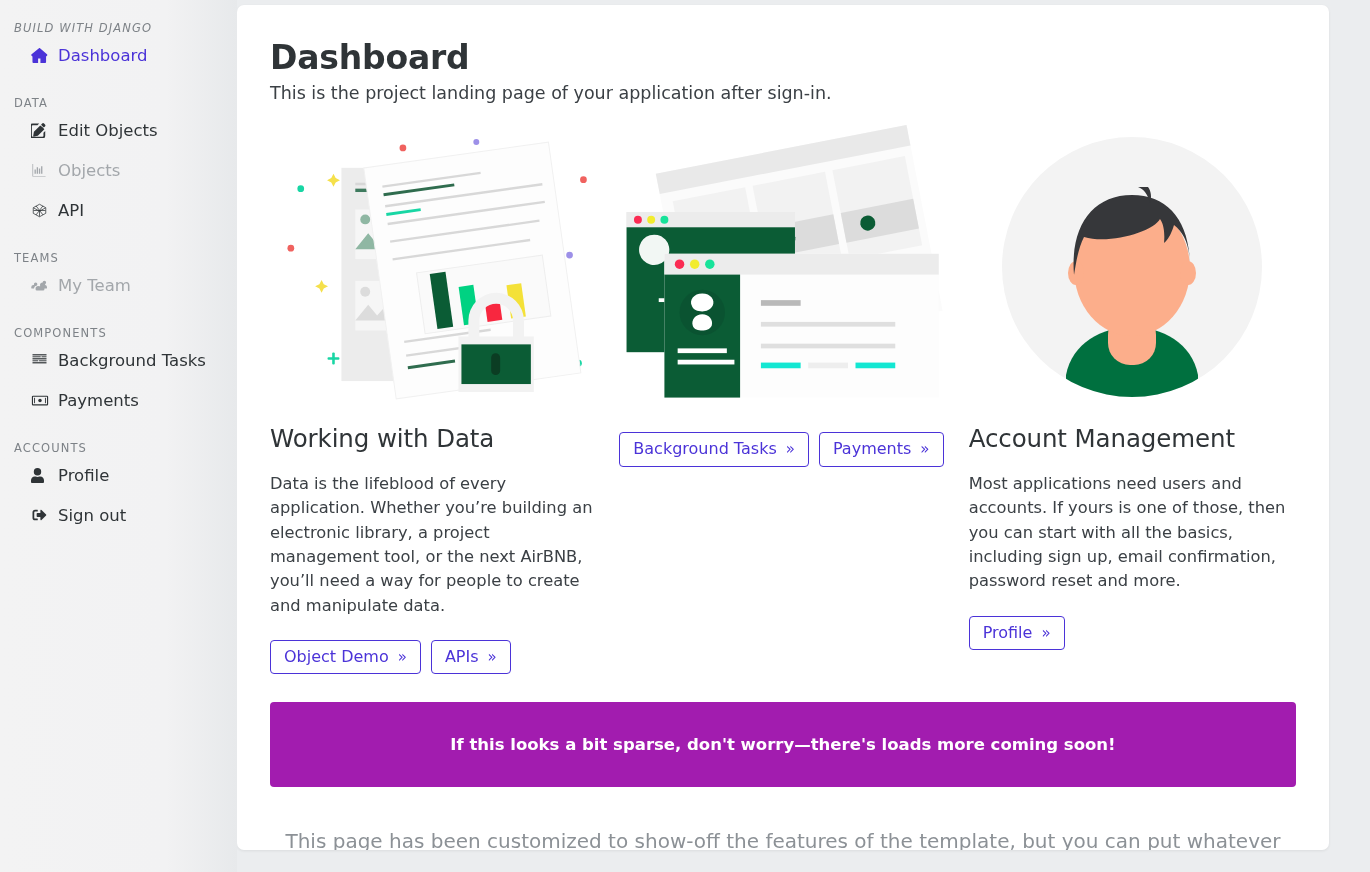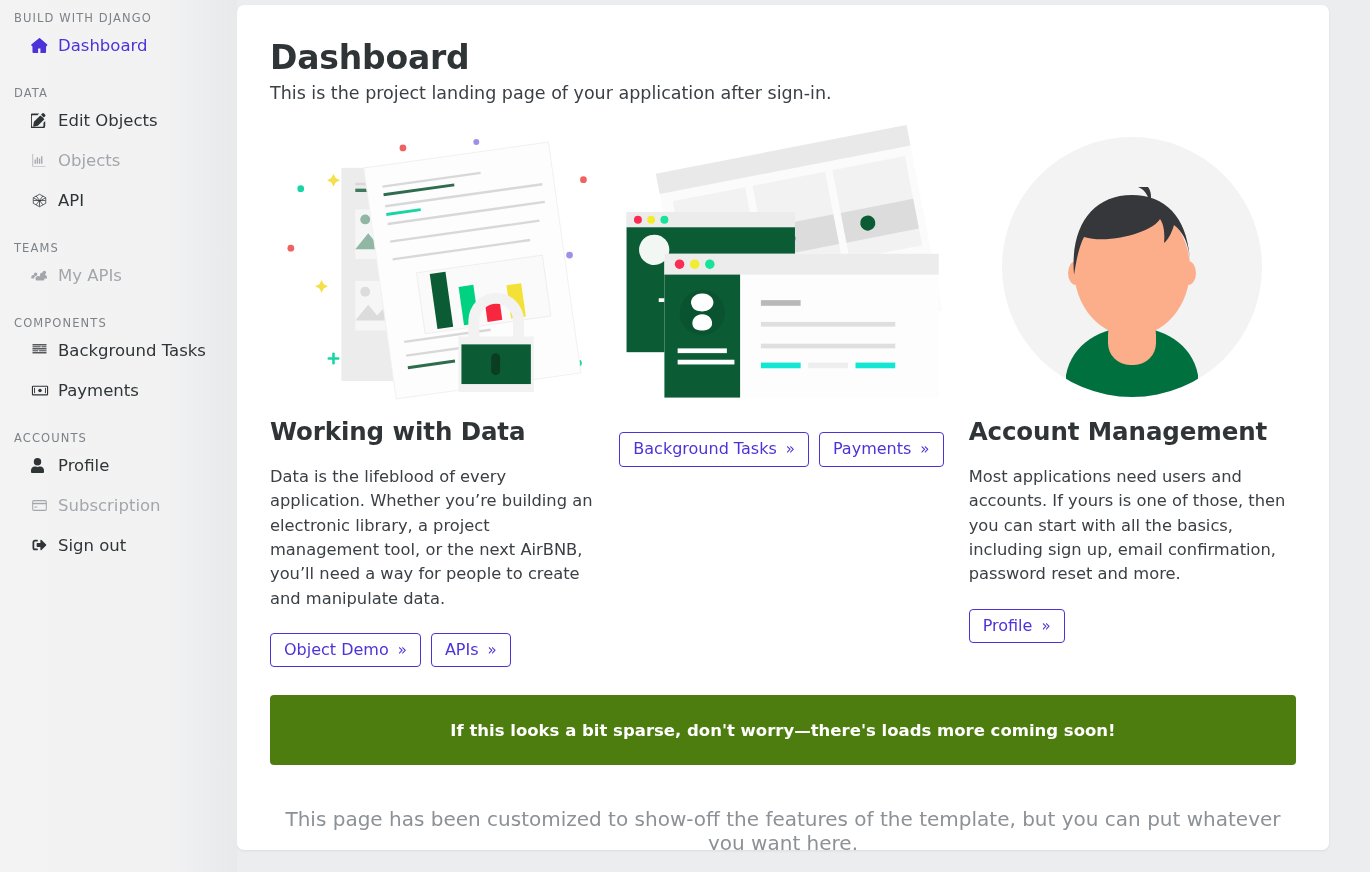--- a/index.html
+++ b/index.html
@@ -16,21 +16,21 @@
     width: 237px; height: 872px; flex: 0 0 237px;
     background: linear-gradient(to right, #f3f3f3 0%, #f2f2f3 70%, #e7e9eb 100%);
     padding: 0 0 0 0;
     position: relative;
   }
   .side-head {
     font-size: 11.5px; letter-spacing: 1.1px; color: #7d8287;
     text-transform: uppercase; font-weight: 400;
     padding: 0 0 0 14px;
   }
-  .sh-1 { padding-top: 11px; }
+  .sh-1 { padding-top: 21px; font-style: italic; }
   .sh-n { padding-top: 21px; }
   .nav-link {
     display: flex; align-items: center; gap: 7px;
     padding: 0 0 0 31px;
     height: 40px;
     font-size: 16.5px;
     color: #2f3437; text-decoration: none;
     white-space: nowrap;
   }
   .nav-link.active { color: #4b33d8; }
@@ -51,39 +51,39 @@
     letter-spacing: -0.2px; line-height: 1.15;
   }
   .page-sub { font-size: 17.5px; color: #3b4045; margin-top: 6px; }
 
   .cols { display: flex; gap: 22px; margin-top: 22px; }
   .col { flex: 1 1 0; min-width: 0; display: flex; flex-direction: column; }
   .illus { height: 285px; display: flex; align-items: center; justify-content: center; }
   .illus svg { display: block; }
 
   h2.col-title {
-    font-size: 24.5px; font-weight: 700; color: #2f3437;
-    line-height: 1.15; margin-top: 8px; letter-spacing: -0.1px;
+    font-size: 24.5px; font-weight: 400; color: #2f3437;
+    line-height: 1.15; margin-top: 15px; letter-spacing: -0.1px;
   }
   .col-body {
     font-size: 16.3px; color: #3b4045; line-height: 1.49; margin-top: 19px;
   }
   .btn-row { display: flex; gap: 10px; margin-top: 22px; flex-wrap: wrap; }
   .btn {
     border: 1px solid #4b33d8; color: #4b33d8; background: #fff;
     border-radius: 4px; padding: 7px 13px 8px 13px;
     font-size: 16px; font-family: inherit; cursor: pointer;
     display: inline-flex; align-items: baseline; gap: 9px; line-height: 1.1;
     white-space: nowrap;
   }
   .btn .chev { font-size: 15px; }
 
   .banner {
-    background: #4d7c0f; color: #fff; border-radius: 4px;
-    height: 70px; display: flex; align-items: center; justify-content: center;
+    background: #a21caf; color: #fff; border-radius: 4px;
+    height: 85px; display: flex; align-items: center; justify-content: center;
     font-size: 16.5px; font-weight: 700; margin-top: 28px;
   }
   .foot-note {
     text-align: center; color: #8c9196; font-size: 20px;
     margin-top: 42px;
   }
 </style>
 </head>
 <body>
 
@@ -124,21 +124,21 @@
         </span>
         <span>API</span>
       </a>
       <div class="side-head sh-n">TEAMS</div>
       <a class="nav-link muted" href="#">
         <span class="nav-ico">
           <svg width="18" height="14" viewBox="0 0 640 512" fill="currentColor">
             <path d="M96 224a64 64 0 1064-64 64 64 0 00-64 64zm384 0a64 64 0 10-64-64 64 64 0 0064 64zm32 32h-64a63 63 0 00-45 19 146 146 0 0175 109h66a32 32 0 0032-32v-16a80 80 0 00-64-80zM320 256a96 96 0 1096-96 96 96 0 00-96 96zm65 32h-7a129 129 0 01-116 0h-7a97 97 0 00-97 97v24a48 48 0 0048 48h228a48 48 0 0048-48v-24a97 97 0 00-97-97zm-212-13a63 63 0 00-45-19H64a80 80 0 00-64 80v16a32 32 0 0032 32h66a146 146 0 0175-109z"></path>
           </svg>
         </span>
-        <span>My APIs</span>
+        <span>My Team</span>
       </a>
       <div class="side-head sh-n">COMPONENTS</div>
       <a class="nav-link" href="#">
         <span class="nav-ico">
           <svg width="17" height="14" viewBox="0 0 512 512" fill="currentColor">
             <rect x="0" y="44" width="512" height="44"></rect>
             <rect x="0" y="122" width="300" height="34"></rect>
             <rect x="330" y="122" width="182" height="34"></rect>
             <rect x="0" y="190" width="512" height="44"></rect>
             <rect x="0" y="268" width="210" height="34"></rect>
@@ -160,30 +160,20 @@
         <span>Payments</span>
       </a>
       <div class="side-head sh-n">ACCOUNTS</div>
       <a class="nav-link" href="#">
         <span class="nav-ico">
           <svg width="13" height="15" viewBox="0 0 448 512" fill="currentColor">
             <path d="M224 256a128 128 0 10-128-128 128 128 0 00128 128zm89 32h-17a173 173 0 01-144 0h-17A145 145 0 000 433v39a48 48 0 0048 48h352a48 48 0 0048-48v-39a145 145 0 00-135-145z"></path>
           </svg>
         </span>
         <span>Profile</span>
-      </a>
-      <a class="nav-link muted" href="#">
-        <span class="nav-ico">
-          <svg width="17" height="13" viewBox="0 0 576 512" fill="none" stroke="currentColor" stroke-width="40">
-            <rect x="20" y="64" width="536" height="384" rx="40"></rect>
-            <rect x="20" y="150" width="536" height="56" fill="currentColor" stroke="none"></rect>
-            <rect x="80" y="300" width="120" height="36" fill="currentColor" stroke="none"></rect>
-          </svg>
-        </span>
-        <span>Subscription</span>
       </a>
       <a class="nav-link" href="#">
         <span class="nav-ico">
           <svg width="17" height="14" viewBox="0 0 512 512" fill="currentColor">
             <path d="M497 273L329 441a24 24 0 01-41-17v-96H176a24 24 0 01-24-24v-96a24 24 0 0124-24h112V88a24 24 0 0141-17l168 168a24 24 0 010 34zM192 436v-40a12 12 0 00-12-12H96a32 32 0 01-32-32V160a32 32 0 0132-32h84a12 12 0 0012-12V76a12 12 0 00-12-12H96a96 96 0 00-96 96v192a96 96 0 0096 96h84a12 12 0 0012-12z"></path>
           </svg>
         </span>
         <span>Sign out</span>
       </a>
     </div>

